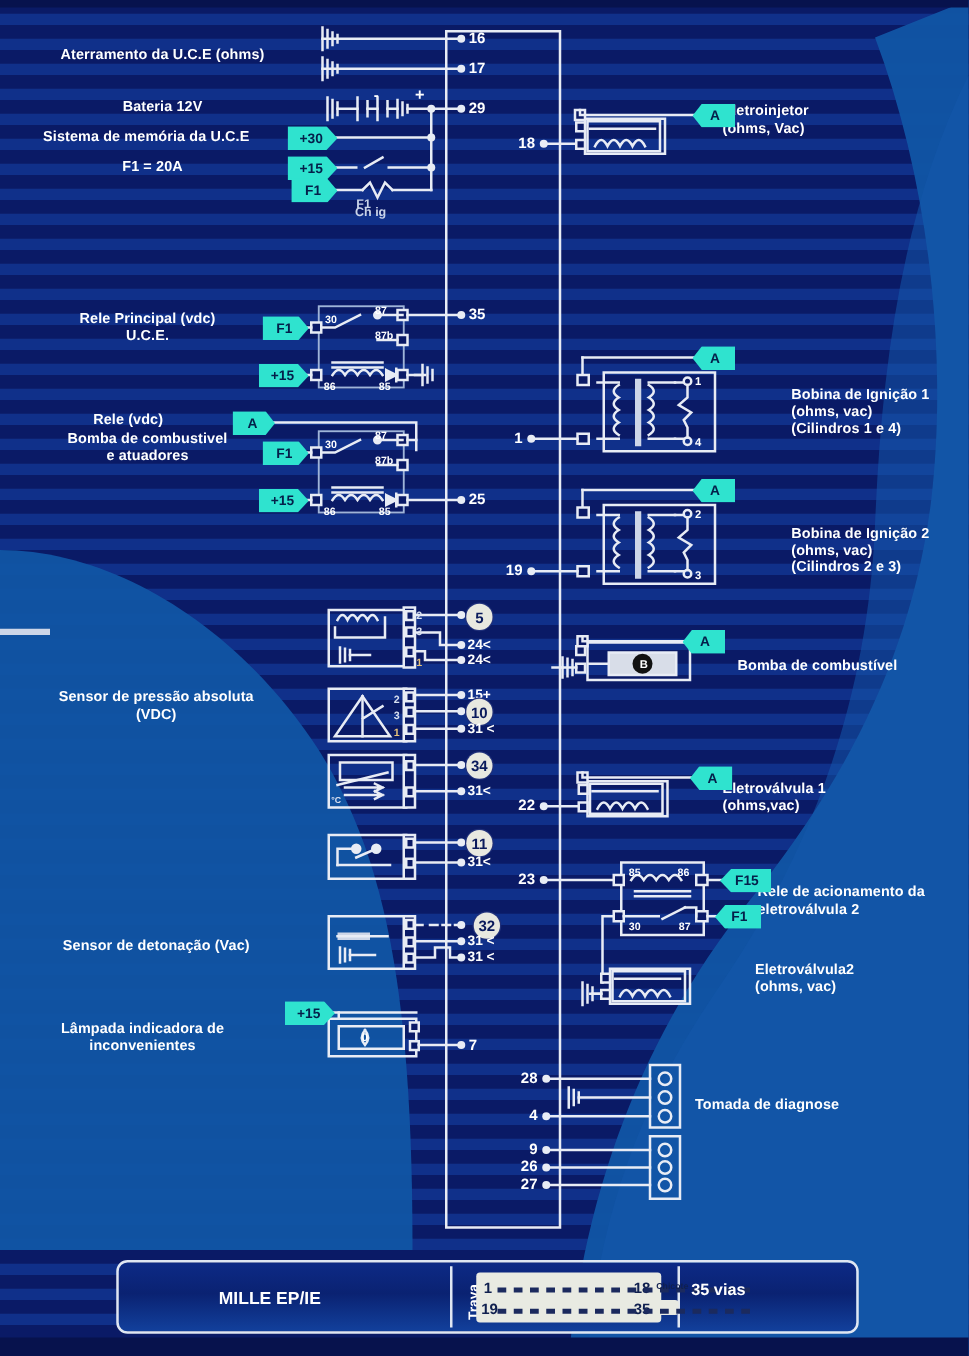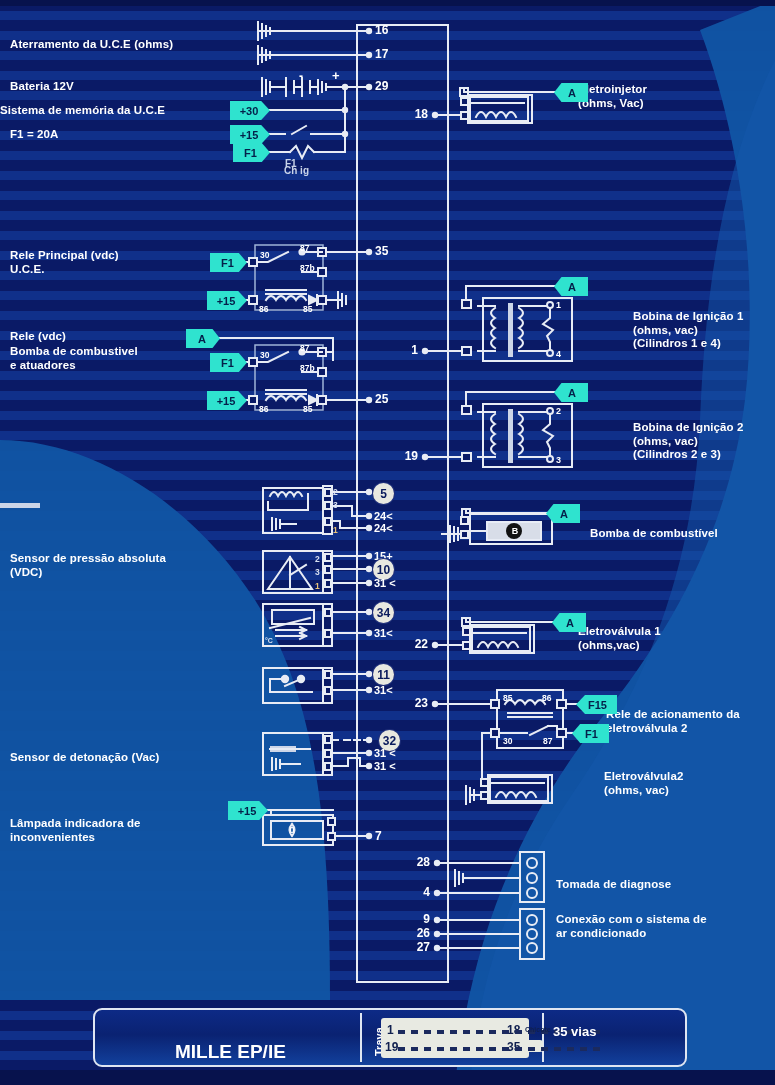--- a/index.html
+++ b/index.html
@@ -5,21 +5,21 @@
 <style>
   html,body{margin:0;padding:0;background:#07155a;}
   body{width:775px;height:1085px;position:relative;overflow:hidden;
        font-family:"Liberation Sans","DejaVu Sans",sans-serif;}
   #stage{position:absolute;left:0;top:0;width:775px;height:1085px;overflow:hidden;}
   #bg{position:absolute;left:0;top:0;width:775px;height:1085px;}
   .layer{position:absolute;left:0;top:0;width:775px;height:1085px;}
   
   .lbl{position:absolute;color:#ffffff;font-weight:bold;font-size:11.5px;
        line-height:13.5px;letter-spacing:.1px;white-space:pre-line;}
-  .lbl.r{text-align:left;}
+  .lbl.r{text-align:center;}
   .lbl.l{text-align:left;}
   
   .pin{position:absolute;color:#ffffff;font-weight:bold;font-size:12px;line-height:12px;}
   .pin.sm{font-size:11px;}
   .pin.r{text-align:right;}
   
   .circ{position:absolute;width:21px;height:21px;border-radius:50%;
         background:#e8e8e0;color:#0a1a5c;font-weight:bold;font-size:12px;
         display:flex;align-items:center;justify-content:center;
         box-shadow:0 0 0 1px #20307a;}
@@ -29,21 +29,21 @@
          justify-content:center;padding:0 5px 0 3px;
          clip-path:polygon(0 0,78% 0,100% 50%,78% 100%,0 100%);}
   .badge.left{clip-path:polygon(22% 0,100% 0,100% 100%,22% 100%,0 50%);
               padding:0 3px 0 5px;}
   .badge.circA{width:26px;}
   
   #legend{position:absolute;left:93px;top:1008px;width:590px;height:55px;
           border:2px solid #dfe6f2;border-radius:9px;
           background:linear-gradient(#0d2a86,#0a2272 45%,#12409c);}
   .legdiv{position:absolute;top:3px;width:2px;height:49px;background:#dfe6f2;}
-  .legtitle{color:#fff;font-weight:bold;font-size:19px;margin-top:11px;}
+  .legtitle{color:#fff;font-weight:bold;font-size:14px;}
   .trava{position:absolute;color:#fff;font-weight:bold;font-size:11px;
          transform:rotate(-90deg);transform-origin:left top;white-space:nowrap;}
   .conn{position:absolute;background:#e8eae2;border-radius:3px;}
   .connrow{position:absolute;color:#10204f;font-weight:bold;font-size:12px;}
   .dots{position:absolute;height:4px;display:flex;gap:6px;}
   .dots i{display:block;width:7px;height:4px;background:#1b2a5e;}
   .chicote{position:absolute;color:#10204f;font-weight:bold;font-size:7px;}
   .vias{position:absolute;color:#fff;font-weight:bold;font-size:13px;}
 </style>
 </head>
@@ -410,22 +410,20 @@
 (ohms, vac)
 (Cilindros 2 e 3)</div>
   <div class="lbl l" style="left:590px;top:527px;width:180px;">Bomba de combustível</div>
   <div class="lbl l" style="left:578px;top:625px;width:180px;">Eletroválvula 1
 (ohms,vac)</div>
   <div class="lbl l" style="left:606px;top:708px;width:168px;">Rele de acionamento da
 eletroválvula 2</div>
   <div class="lbl l" style="left:604px;top:770px;width:168px;">Eletroválvula2
 (ohms, vac)</div>
   <div class="lbl l" style="left:556px;top:878px;width:200px;">Tomada de diagnose</div>
-  <div class="lbl l" style="left:556px;top:913px;width:210px;">Conexão com o sistema de
-ar condicionado</div>
 
   <div class="pin" style="left:375px;top:24px;">16</div>
   <div class="pin" style="left:375px;top:48px;">17</div>
   <div class="pin" style="left:375px;top:80px;">29</div>
   <div class="pin" style="left:375px;top:245px;">35</div>
   <div class="pin" style="left:375px;top:393px;">25</div>
 
   <div class="circ" style="left:373px;top:483px;">5</div>
   <div class="pin sm" style="left:374px;top:510px;">24&lt;</div>
   <div class="pin sm" style="left:374px;top:522px;">24&lt;</div>

